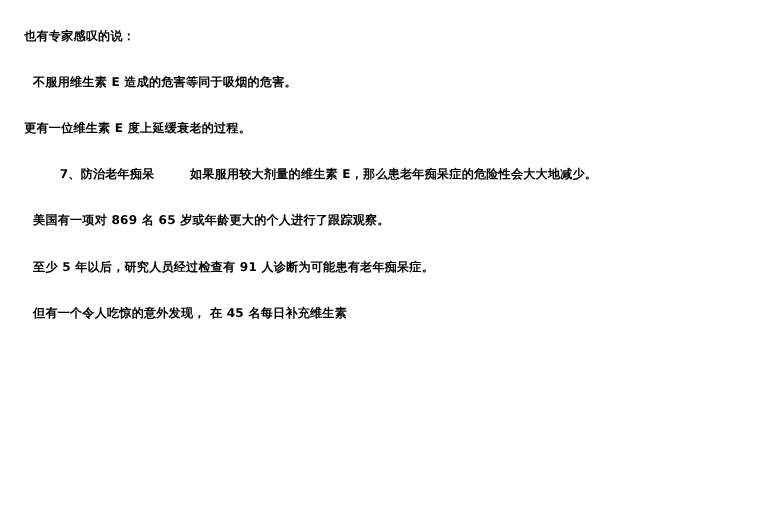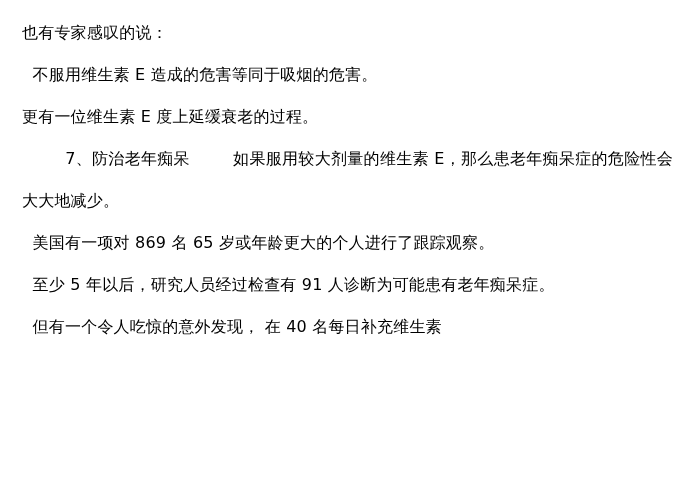--- a/index.html
+++ b/index.html
@@ -15,35 +15,36 @@
     color: #000000;
   }
   .page {
     position: relative;
     width: 695px;
     height: 483px;
     box-sizing: border-box;
     padding: 12px 22px 0 22px;
   }
   .para {
-    font-size: 16px;
+    font-size: 11px;
     line-height: 42px;
     letter-spacing: 0.2px;
     text-align: justify;
     white-space: pre-wrap;
     word-break: break-all;
+    font-weight: bold;
   }
   .p-indent {
     text-indent: 0;
   }
 </style>
 </head>
 <body>
 
 <div class="page">
   <div class="para">也有专家感叹的说：</div>
   <div class="para">  不服用维生素 E 造成的危害等同于吸烟的危害。</div>
   <div class="para">更有一位维生素 E 度上延缓衰老的过程。</div>
   <div class="para p-indent">        7、防治老年痴呆        如果服用较大剂量的维生素 E，那么患老年痴呆症的危险性会大大地减少。</div>
   <div class="para">  美国有一项对 869 名 65 岁或年龄更大的个人进行了跟踪观察。</div>
   <div class="para">  至少 5 年以后，研究人员经过检查有 91 人诊断为可能患有老年痴呆症。</div>
-  <div class="para">  但有一个令人吃惊的意外发现， 在 40 名每日补充维生素</div>
+  <div class="para">  但有一个令人吃惊的意外发现， 在 45 名每日补充维生素</div>
 </div>
 
 </body></html>

